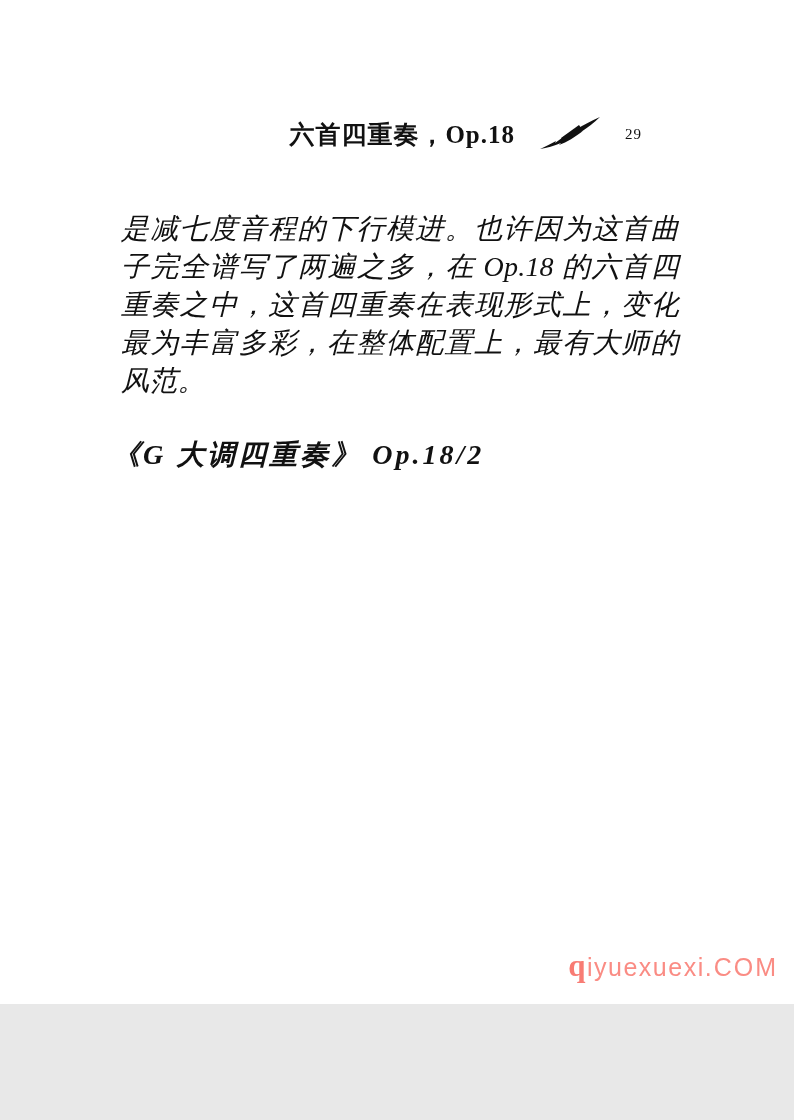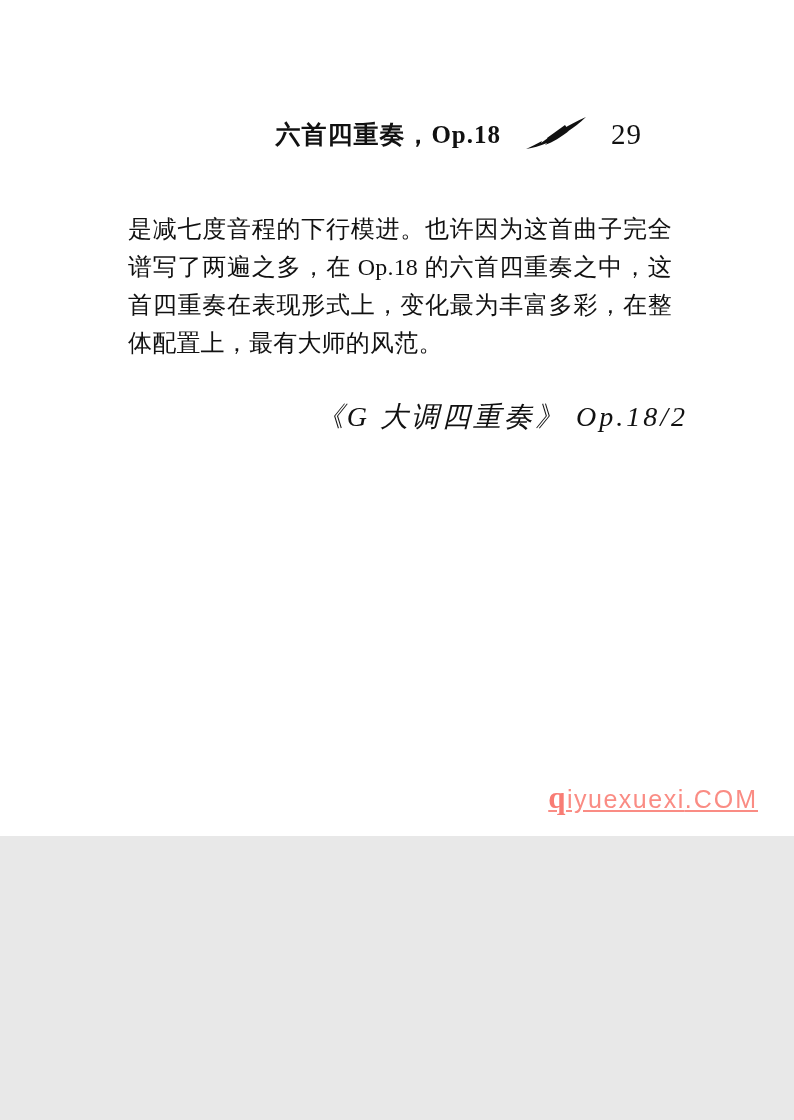--- a/index.html
+++ b/index.html
@@ -1,19 +1,19 @@
 <!DOCTYPE html>
 <html><head>
 <meta charset="utf-8">
 <style>
   html, body { margin: 0; padding: 0; background: #e8e8e8; }
   .page {
     position: relative;
     width: 794px;
-    height: 836px;
+    height: 1004px;
     margin: 0 auto;
     background: #ffffff;
     color: #111111;
     font-family: "Liberation Serif", "DejaVu Serif", serif;
     overflow: hidden;
   }
   
   .header {
     display: flex;
     align-items: center;
@@ -24,67 +24,67 @@
   }
   .header-title {
     font-weight: 700;
     font-size: 25px;
     letter-spacing: 1px;
     white-space: nowrap;
   }
   .ornament { display: inline-block; width: 62px; height: 36px; }
   .ornament svg { display: block; }
   .page-number {
-    font-size: 29px;
+    font-size: 15px;
     letter-spacing: 1px;
   }
   
   .body-block {
     margin: 58px 106px 0 112px;
     width: 576px;
   }
   .para {
-    margin: 16px;
-    font-size: 24px;
+    margin: 9px;
+    font-size: 28px;
     line-height: 38px;
     text-align: justify;
     text-align-last: left;
     letter-spacing: 0.2px;
+    font-style: italic;
   }
   .para.indent { text-indent: 2em; }
   .section-title {
     margin: 36px 0 32px 0;
-    text-align: right;
+    text-align: left;
     font-size: 28px;
-    font-weight: 400;
+    font-weight: 700;
     font-style: italic;          
     letter-spacing: 3px;
   }
   
   .speck {
     position: absolute;
     width: 3px; height: 3px;
     background: #8a8a8a;
     border-radius: 50%;
     opacity: 0.65;
   }
   .speck.s1 { left: 332px; top: 1076px; }
   .speck.s2 { left: 344px; top: 1076px; }
   .speck.s3 { left: 366px; top: 1078px; }
   
   .watermark {
     position: absolute;
-    right: 36px;
+    right: 16px;
     bottom: 20px;
     color: #fa8c84;
     font-family: "Liberation Sans", "DejaVu Sans", sans-serif;
     font-size: 25px;
     letter-spacing: 1.5px;
     white-space: nowrap;
-    text-decoration: underline;
   }
   .watermark .wm-lead {
     font-family: "Liberation Serif", "DejaVu Serif", serif;
     font-weight: 700;
     font-size: 31px;
     color: #f87c74;
   }
   .watermark .wm-suffix { letter-spacing: 2px; }
 </style>
 </head>

